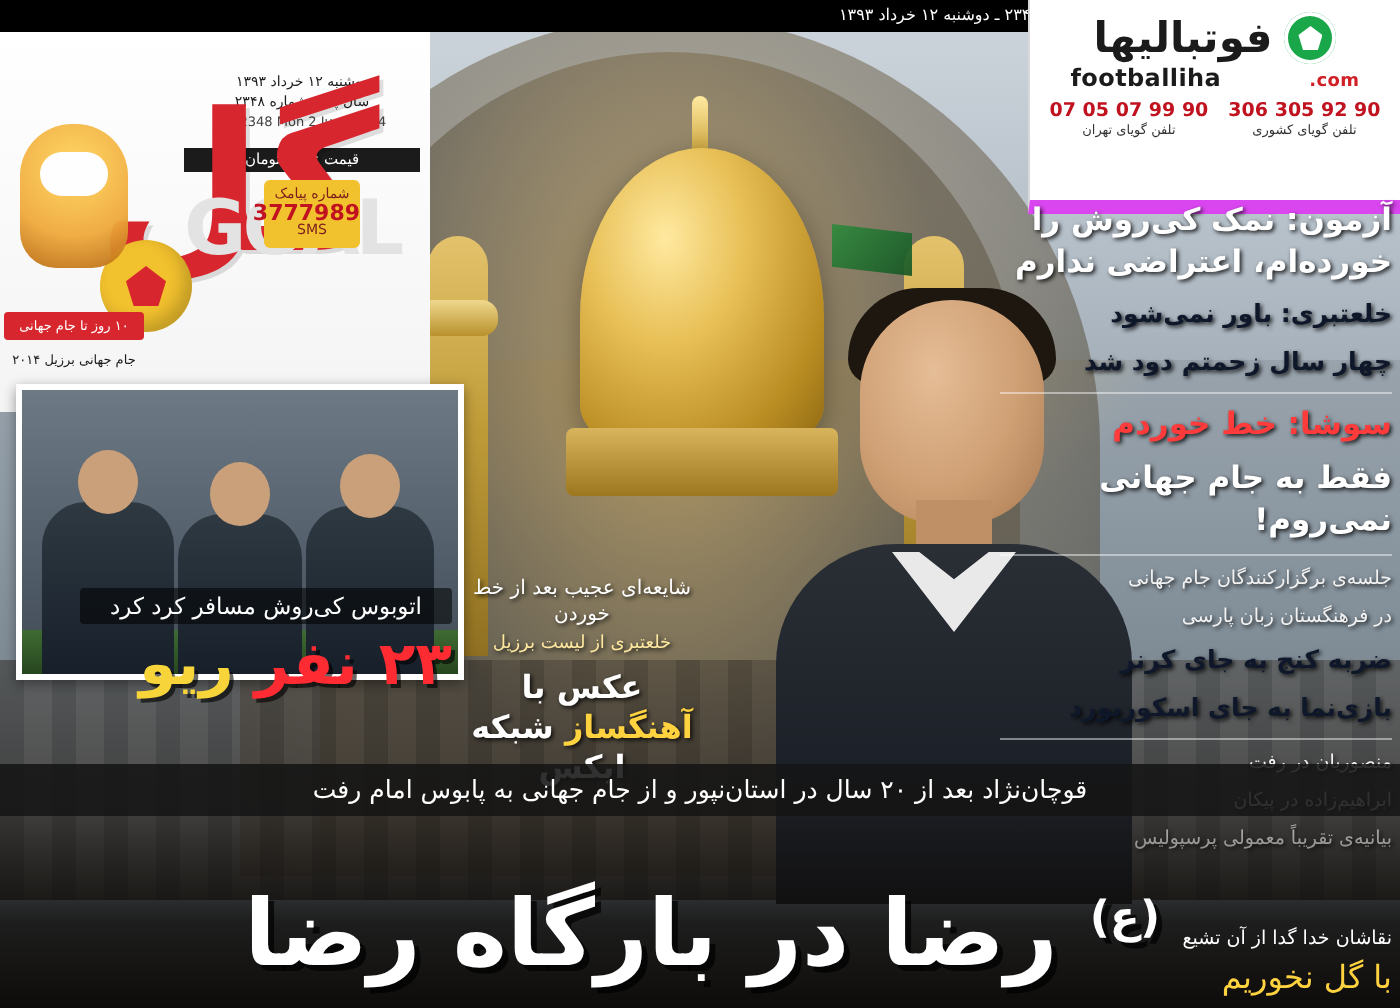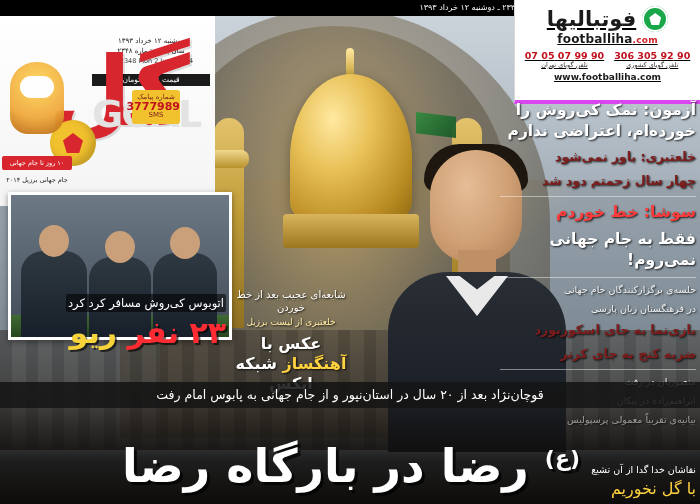--- a/index.html
+++ b/index.html
@@ -108,23 +108,22 @@
     text-align: right;
     letter-spacing: .3px;
   }
 
   
   .ad-box {
     position: absolute;
     right: 0; top: 0; width: 185px; height: 100px;
     background: #ffffff;
     border-left: 1px solid #d8d8d8;
-    border-bottom: 4px solid #d946ef;
+    border-bottom: 7px solid #d946ef;
     text-align: center;
-    text-decoration: underline;
   }
   .ad-logo-row {
     display: flex; align-items: center; justify-content: center;
     gap: 6px; padding-top: 6px;
   }
   .ball-icon {
     width: 26px; height: 26px; border-radius: 50%;
     background: #19a74a;
     position: relative;
     box-shadow: inset 0 0 0 2px #fff;
@@ -134,21 +133,21 @@
     position: absolute; left: 7px; top: 7px;
     width: 12px; height: 12px; background: #ffffff;
     clip-path: polygon(50% 0%, 100% 38%, 81% 100%, 19% 100%, 0% 38%);
   }
   .ad-brand-fa {
     font-size: 21px; font-weight: bold; color: #1b1b1b;
   }
   .ad-brand-en {
     font-size: 12px; font-weight: bold; color: #1b1b1b; letter-spacing: .2px;
   }
-  .ad-brand-en .dom { color: #d12027; font-size: 9px; }
+  .ad-brand-en .dom { color: #d12027; font-size: 9px; padding-left: 44px; }
   .ad-sub {
     font-size: 10.5px; color: #222; margin-top: 1px;
   }
   .ad-phones {
     display: flex; justify-content: center; gap: 10px;
     margin-top: 4px; font-size: 9.5px; font-weight: bold; color: #c1121f;
   }
   .ad-phones .cap { display:block; font-size: 6.5px; color:#333; font-weight: normal; }
   .ad-site {
     margin-top: 3px; font-size: 9px; color: #1b1b1b; font-weight: bold;
@@ -265,21 +264,21 @@
   .left-red {
     position: absolute;
     left: 8px; top: 292px; width: 218px; height: 98px;
     color: #ffffff;
     direction: rtl;
     text-align: right;
   }
   .lr-line1 {
     background: rgba(0,0,0,.55);
     font-size: 11.5px;
-    padding: 2px 2px;
+    padding: 2px 15px;
     display: inline-block;
     border-radius: 2px;
   }
   .lr-big {
     margin-top: 4px;
     font-size: 30px;
     font-weight: bold;
     color: #f6d43a;
     text-shadow: 2px 2px 0 rgba(0,0,0,.6);
     line-height: 34px;
@@ -299,21 +298,21 @@
   .mid-caps .c3 b { color: #ffd23f; }
 
   
   .right-col {
     position: absolute;
     right: 4px; top: 100px; width: 196px;
     direction: rtl; text-align: right;
   }
   .rc-item {
     margin-bottom: 6px;
-    color: #7f1d1d;
+    color: #0f172a;
     text-shadow: 1px 1px 2px rgba(0,0,0,.85);
   }
   .rc-big {
     font-size: 15.5px; font-weight: bold; line-height: 21px; color:#ffffff;
   }
   .rc-mid {
     font-size: 12.5px; font-weight: bold; line-height: 18px;
   }
   .rc-small {
     font-size: 9.5px; line-height: 13px; color:#f2f2f2;
@@ -434,21 +433,20 @@
     <div class="ad-phones">
       <div>
         <span>90 92 305 306</span>
         <span class="cap">تلفن گویای کشوری</span>
       </div>
       <div>
         <span>90 99 07 05 07</span>
         <span class="cap">تلفن گویای تهران</span>
       </div>
     </div>
-    <div class="ad-site">www.footballiha.com</div>
   </div>
 
   <div class="logo-block">
     <div class="date-bar">
       <div>دوشنبه ۱۲ خرداد ۱۳۹۳</div>
       <div>سال پنجم شماره ۲۳۴۸</div>
       <div class="en">No 2348  Mon 2 June 2014</div>
     </div>
     <div class="price-bar">قیمت : ۷۰۰ تومان</div>
     <div class="goal-logo">گل</div>
@@ -498,22 +496,22 @@
   <div class="right-col">
     <div class="rc-item rc-big">آزمون: نمک کی‌روش را خورده‌ام، اعتراضی ندارم</div>
     <div class="rc-item rc-mid">خلعتبری: باور نمی‌شود</div>
     <div class="rc-item rc-mid">چهار سال زحمتم دود شد</div>
     <div class="rc-sep"></div>
     <div class="rc-item rc-big rc-red">سوشا: خط خوردم</div>
     <div class="rc-item rc-big">فقط به جام جهانی نمی‌روم!</div>
     <div class="rc-sep"></div>
     <div class="rc-item rc-small">جلسه‌ی برگزارکنندگان جام جهانی</div>
     <div class="rc-item rc-small">در فرهنگستان زبان پارسی</div>
+    <div class="rc-item rc-mid">ضربه کنج به جای کرنر</div>
     <div class="rc-item rc-mid">بازی‌نما به جای اسکوربورد</div>
-    <div class="rc-item rc-mid">ضربه کنج به جای کرنر</div>
     <div class="rc-sep"></div>
     <div class="rc-item rc-small">منصوریان در رفت</div>
     <div class="rc-item rc-small">ابراهیم‌زاده در پیکان</div>
     <div class="rc-item rc-small">بیانیه‌ی تقریباً معمولی پرسپولیس</div>
   </div>
 
   <div class="banner">قوچان‌نژاد بعد از ۲۰ سال در استان‌نپور و از جام جهانی به پابوس امام رفت</div>
 
   <div class="bottom">
     <div class="bottom-title">

